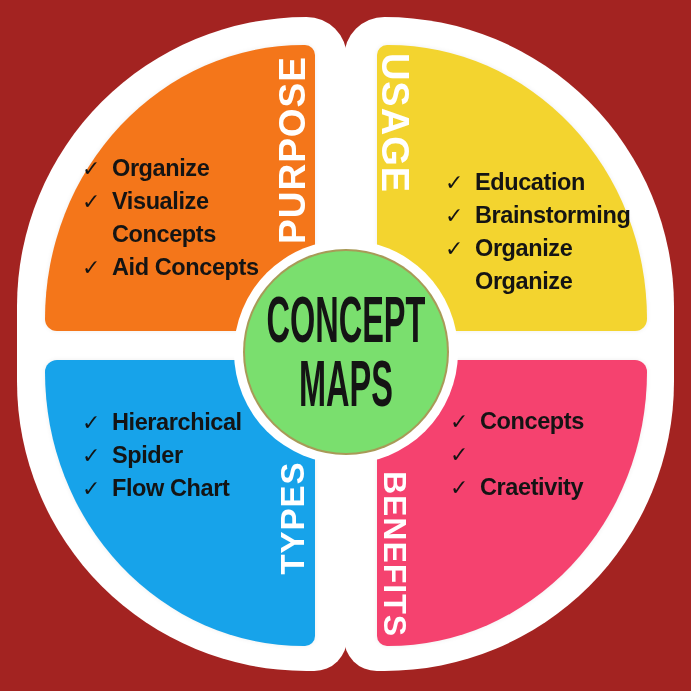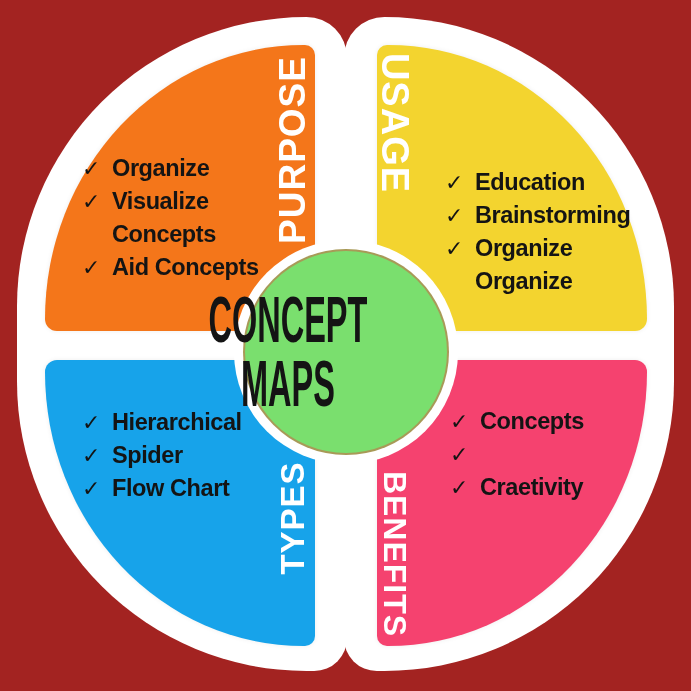--- a/index.html
+++ b/index.html
@@ -34,21 +34,21 @@
   .list .chk{width:30px;font-weight:400;font-size:22px;letter-spacing:0;}
   .list.p0{left:82px; top:152px;}
   .list.p1{left:445px;top:166px;}
   .list.p2{left:82px; top:406px;}
   .list.p3{left:450px;top:405px;}
   
   .hub-ring{position:absolute;left:234px;top:240px;width:224px;height:224px;border-radius:50%;}
   .hub{
     position:absolute;left:243px;top:249px;width:206px;height:206px;border-radius:50%;
     box-sizing:border-box;border:2px solid rgba(206,96,70,.55);
-    display:flex;align-items:center;justify-content:flex-end;
+    display:flex;align-items:center;justify-content:center;
   }
   .hub-title{text-align:center;font-weight:700;}
   .hub-title .line{
     font-size:65px;line-height:64px;letter-spacing:0;
     transform:scaleX(0.50);transform-origin:center;
   }
 </style>
 </head>
 <body>
 

